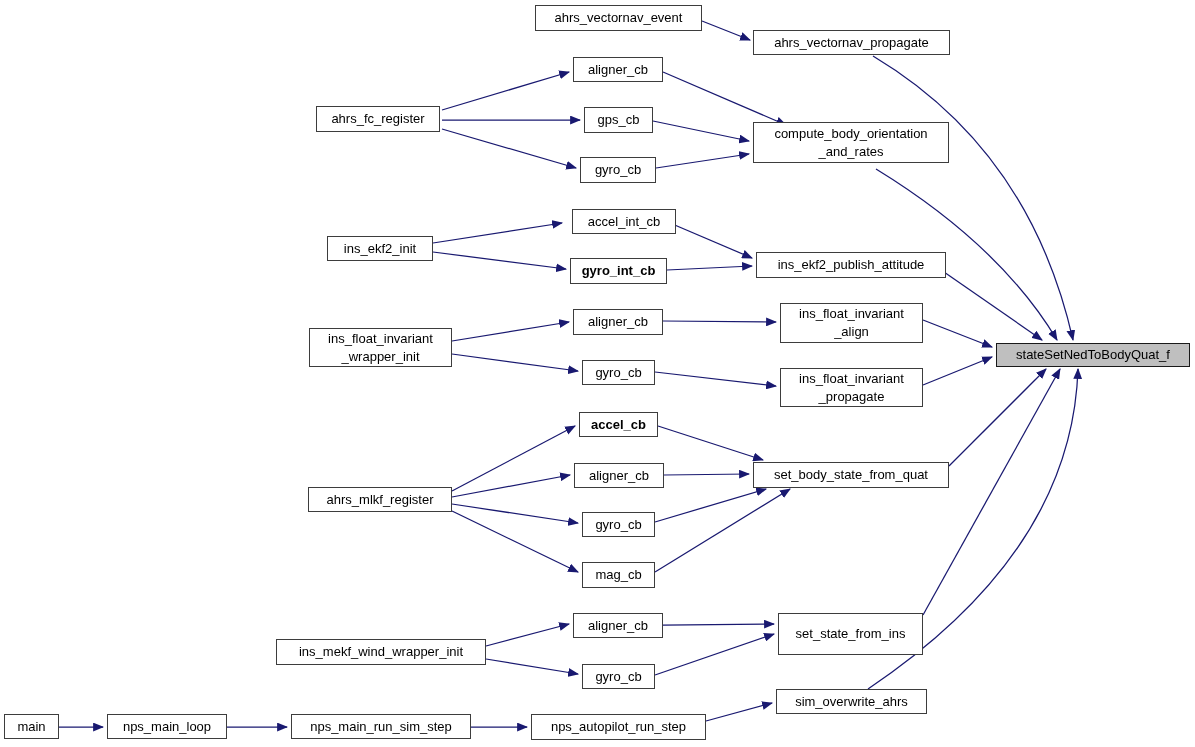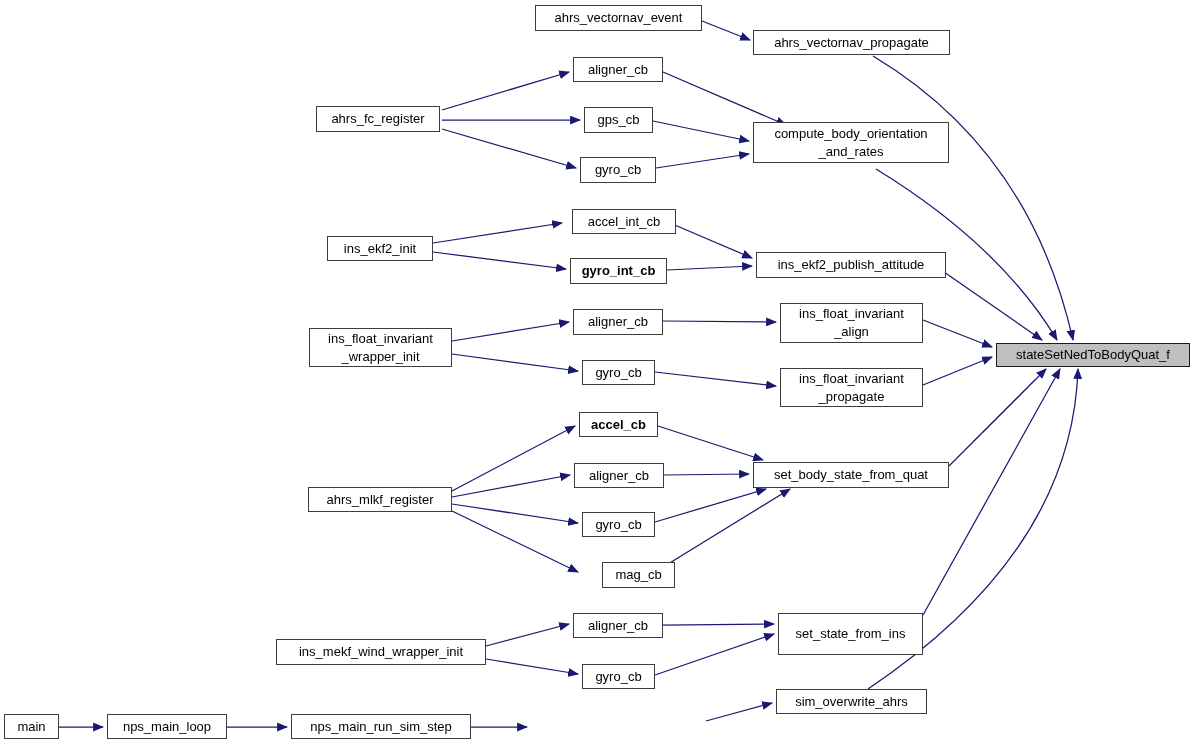--- a/index.html
+++ b/index.html
@@ -105,22 +105,23 @@
 _align</div>
     <div class="node" style="left: 582px; top: 360px; width: 73px; height: 25px;">gyro_cb</div>
     <div class="node" style="left: 780px; top: 368px; width: 143px; height: 39px;">ins_float_invariant
 _propagate</div>
     <div class="node highlight" style="left: 996px; top: 343px; width: 194px; height: 24px;">stateSetNedToBodyQuat_f</div>
     <div class="node" style="left: 579px; top: 412px; width: 79px; height: 25px; font-weight: bold;">accel_cb</div>
     <div class="node" style="left: 574px; top: 463px; width: 90px; height: 25px;">aligner_cb</div>
     <div class="node" style="left: 308px; top: 487px; width: 144px; height: 25px;">ahrs_mlkf_register</div>
     <div class="node" style="left: 753px; top: 462px; width: 196px; height: 26px;">set_body_state_from_quat</div>
     <div class="node" style="left: 582px; top: 512px; width: 73px; height: 25px;">gyro_cb</div>
-    <div class="node" style="left: 602px; top: 562px; width: 73px; height: 26px;">mag_cb</div>
+    <div class="node" style="left: 582px; top: 562px; width: 73px; height: 26px;">mag_cb</div>
     <div class="node" style="left: 573px; top: 613px; width: 90px; height: 25px;">aligner_cb</div>
     <div class="node" style="left: 276px; top: 639px; width: 210px; height: 26px;">ins_mekf_wind_wrapper_init</div>
     <div class="node" style="left: 582px; top: 664px; width: 73px; height: 25px;">gyro_cb</div>
     <div class="node" style="left: 778px; top: 613px; width: 145px; height: 42px;">set_state_from_ins</div>
     <div class="node" style="left: 776px; top: 689px; width: 151px; height: 25px;">sim_overwrite_ahrs</div>
     <div class="node" style="left: 4px; top: 714px; width: 55px; height: 25px;">main</div>
     <div class="node" style="left: 107px; top: 714px; width: 120px; height: 25px;">nps_main_loop</div>
     <div class="node" style="left: 291px; top: 714px; width: 180px; height: 25px;">nps_main_run_sim_step</div>
+    <div class="node" style="left: 531px; top: 714px; width: 175px; height: 26px;">nps_autopilot_run_step</div>
   </div>
 
 </body></html>

